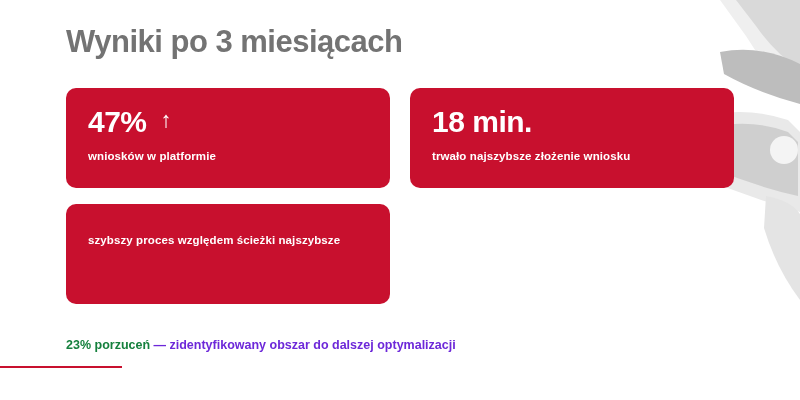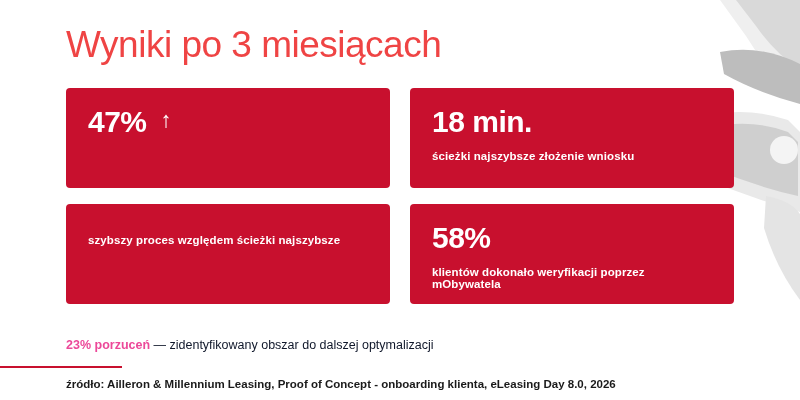--- a/index.html
+++ b/index.html
@@ -31,40 +31,40 @@
     height: 330px;
     overflow: hidden;
     pointer-events: none;
   }
   .decor svg { display: block; }
 
   .title {
     position: absolute;
     left: 66px;
     top: 24px;
-    font-size: 37px;
-    font-weight: 400;
-    color: #ef4444;
+    font-size: 31px;
+    font-weight: 700;
+    color: #737373;
     letter-spacing: -0.5px;
   }
 
   .cards {
     position: absolute;
     left: 66px;
     top: 88px;
     width: 668px;
     display: grid;
     grid-template-columns: 324px 324px;
     grid-template-rows: 100px 100px;
     column-gap: 20px;
     row-gap: 16px;
   }
   .card {
     background: #C8102E;
-    border-radius: 4px;
+    border-radius: 10px;
     padding: 18px 22px 3px 22px;
     box-sizing: border-box;
     position: relative;
     color: #ffffff;
   }
   .card-value-row {
     display: flex;
     align-items: center;
     gap: 14px;
   }
@@ -92,26 +92,26 @@
 
   .footnote {
     position: absolute;
     left: 66px;
     top: 338px;
     font-size: 12.5px;
     color: #1a1a1a;
     font-weight: 600;
   }
   .footnote .hl {
-    color: #ec4899;
+    color: #15803d;
     font-weight: 700;
   }
   .footnote .rest {
-    font-weight: 400;
-    color: #0f172a;
+    font-weight: 700;
+    color: #6d28d9;
   }
 
   .divider {
     position: absolute;
     left: 0;
     top: 366px;
     width: 122px;
     height: 2px;
     background: #C8102E;
   }
@@ -145,43 +145,37 @@
 
   <div class="title">Wyniki po 3 miesiącach</div>
 
   <div class="cards">
 
     <div class="card">
       <div class="card-value-row">
         <span class="card-value">47%</span>
         <span class="arrow-icon">↑</span>
       </div>
+      <div class="card-label">wniosków w platformie</div>
     </div>
 
     <div class="card">
       <div class="card-value-row">
         <span class="card-value">18 min.</span>
       </div>
-      <div class="card-label">ścieżki najszybsze złożenie wniosku</div>
+      <div class="card-label">trwało najszybsze złożenie wniosku</div>
     </div>
 
     <div class="card">
       <div class="card-label">szybszy proces względem ścieżki najszybsze</div>
     </div>
 
-    <div class="card">
-      <div class="card-value-row">
-        <span class="card-value">58%</span>
-      </div>
-      <div class="card-label">klientów dokonało weryfikacji  poprzez mObywatela</div>
-    </div>
 
   </div>
 
   <div class="footnote">
     <span class="hl">23% porzuceń</span><span class="rest"> — zidentyfikowany obszar do dalszej optymalizacji</span>
   </div>
 
   <div class="divider"></div>
 
-  <div class="source">źródło: Ailleron &amp; Millennium Leasing, Proof of Concept - onboarding klienta, eLeasing Day 8.0, 2026</div>
 
 </div>
 
 </body></html>

